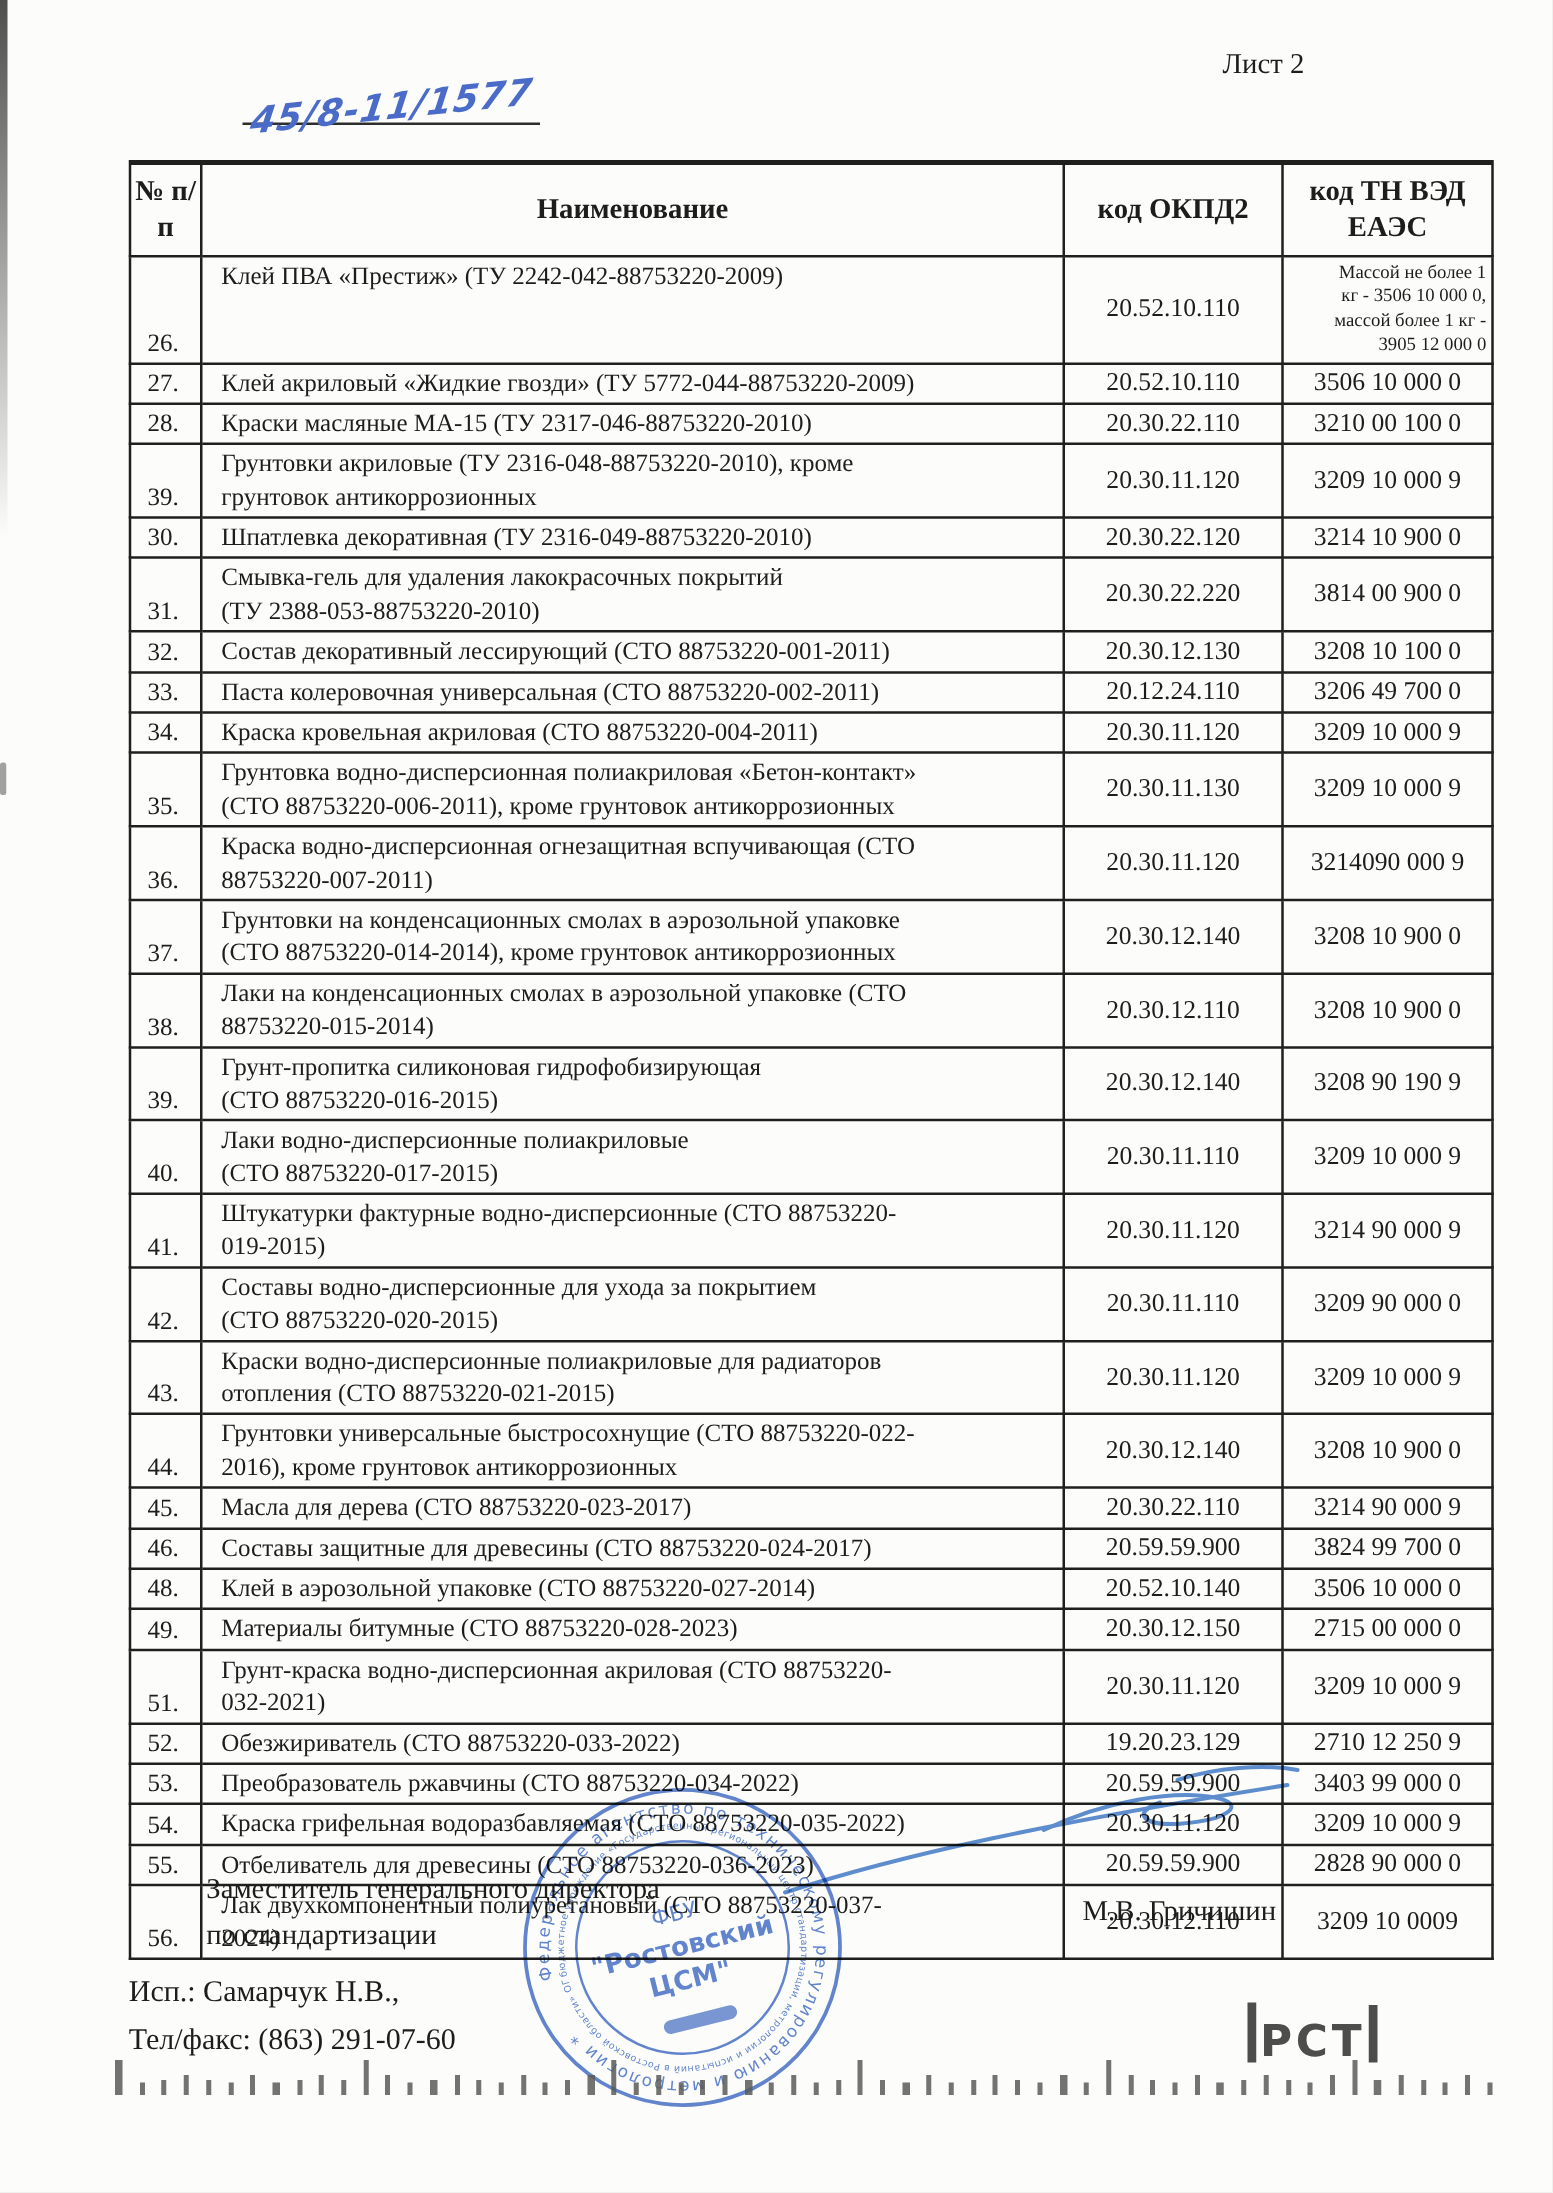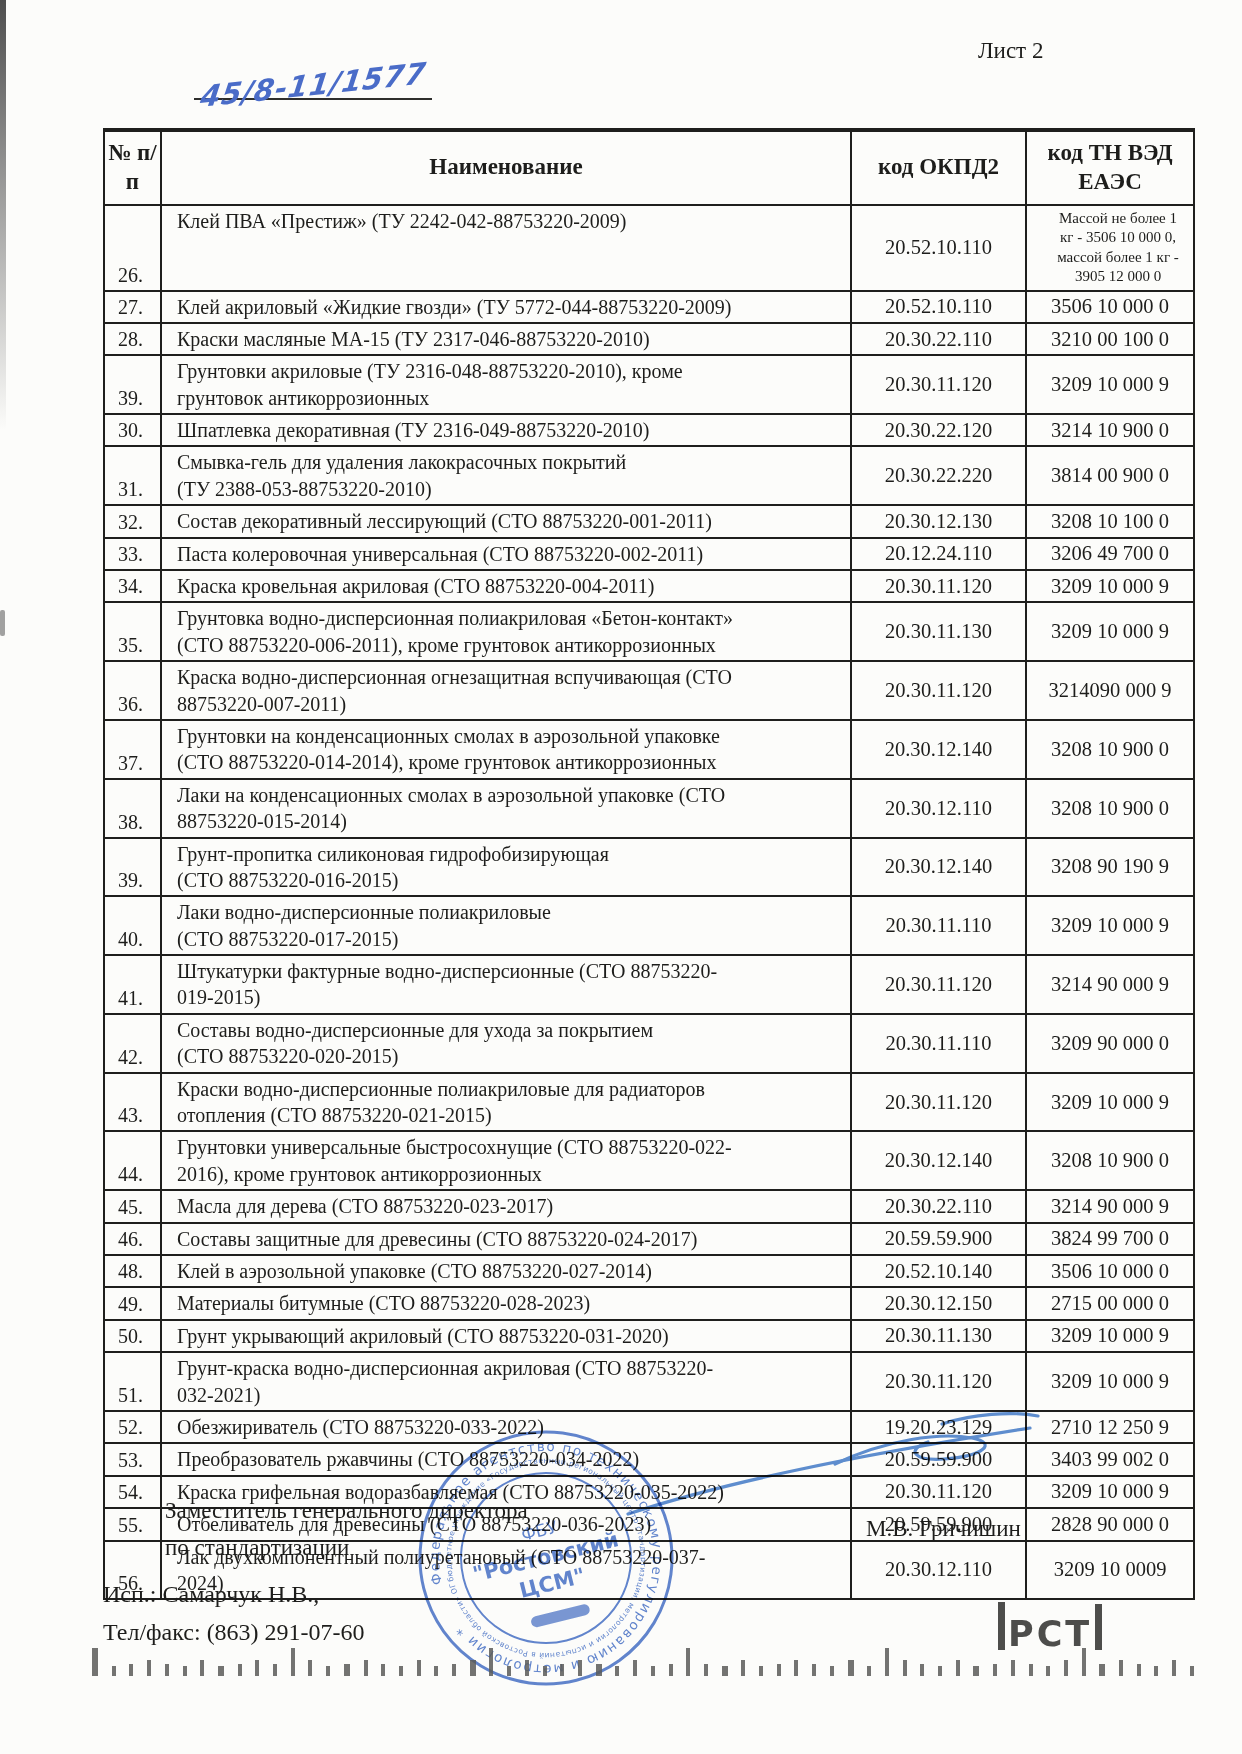--- a/index.html
+++ b/index.html
@@ -19,21 +19,21 @@
 
   table.doc-table{position:absolute;left:103px;top:128px;width:1090px;border-collapse:collapse;table-layout:fixed;
       border:2px solid #1f1f1d;border-top-width:4px;}
   .doc-table th,.doc-table td{border:2px solid #1f1f1d;}
   .doc-table th{font-size:23px;font-weight:bold;padding:7px 2px;text-align:center;line-height:1.25;}
   col.c-num{width:57px;} col.c-name{width:690px;} col.c-okpd{width:175px;} col.c-tnved{width:168px;}
   td.td-num{vertical-align:bottom;font-size:20px;padding:1px 2px 3px 13px;}
   td.td-name{vertical-align:top;font-size:20px;line-height:1.32;padding:2px 8px 2px 15px;white-space:pre-line;}
   td.td-okpd{vertical-align:middle;text-align:center;font-size:20.5px;padding:1px 2px;}
   td.td-tnved{vertical-align:middle;text-align:center;font-size:20.5px;padding:1px 2px;}
-  td.td-tnved.small{vertical-align:top;text-align:center;font-size:15px;line-height:1.3;padding:3px 4px 3px 20px;white-space:pre-line;}
+  td.td-tnved.small{vertical-align:top;text-align:right;font-size:15px;line-height:1.3;padding:3px 4px 3px 20px;white-space:pre-line;}
 
   .sig-title{position:absolute;left:165px;top:1492px;font-size:23px;line-height:1.62;}
   .sig-name{position:absolute;left:866px;top:1516px;font-size:23px;}
   .executor{position:absolute;left:103px;top:1576px;font-size:24px;line-height:1.58;}
 
   .stamp{position:absolute;left:412px;top:1424px;width:268px;height:268px;opacity:.82;
          mix-blend-mode:multiply;transform:rotate(-14deg);}
   .signature{position:absolute;left:610px;top:1398px;width:450px;height:132px;mix-blend-mode:multiply;}
 
   .tick-row{position:absolute;left:92px;top:1640px;width:1102px;height:36px;display:flex;
@@ -224,43 +224,37 @@
           <td class="td-okpd">20.52.10.140</td>
           <td class="td-tnved">3506 10 000 0</td>
         </tr>
         <tr>
           <td class="td-num">49.</td>
           <td class="td-name">Материалы битумные (СТО 88753220-028-2023)</td>
           <td class="td-okpd">20.30.12.150</td>
           <td class="td-tnved">2715 00 000 0</td>
         </tr>
         <tr>
-          <td class="td-num">50.</td>
-          <td class="td-name">Грунт укрывающий акриловый (СТО 88753220-031-2020)</td>
-          <td class="td-okpd">20.30.11.130</td>
-          <td class="td-tnved">3209 10 000 9</td>
-        </tr>
-        <tr>
           <td class="td-num">51.</td>
           <td class="td-name">Грунт-краска водно-дисперсионная акриловая (СТО 88753220-
 032-2021)</td>
           <td class="td-okpd">20.30.11.120</td>
           <td class="td-tnved">3209 10 000 9</td>
         </tr>
         <tr>
           <td class="td-num">52.</td>
           <td class="td-name">Обезжириватель (СТО 88753220-033-2022)</td>
           <td class="td-okpd">19.20.23.129</td>
           <td class="td-tnved">2710 12 250 9</td>
         </tr>
         <tr>
           <td class="td-num">53.</td>
           <td class="td-name">Преобразователь ржавчины (СТО 88753220-034-2022)</td>
           <td class="td-okpd">20.59.59.900</td>
-          <td class="td-tnved">3403 99 002 0</td>
+          <td class="td-tnved">3403 99 000 0</td>
         </tr>
         <tr>
           <td class="td-num">54.</td>
           <td class="td-name">Краска грифельная водоразбавляемая (СТО 88753220-035-2022)</td>
           <td class="td-okpd">20.30.11.120</td>
           <td class="td-tnved">3209 10 000 9</td>
         </tr>
         <tr>
           <td class="td-num">55.</td>
           <td class="td-name">Отбеливатель для древесины (СТО 88753220-036-2023)</td>

